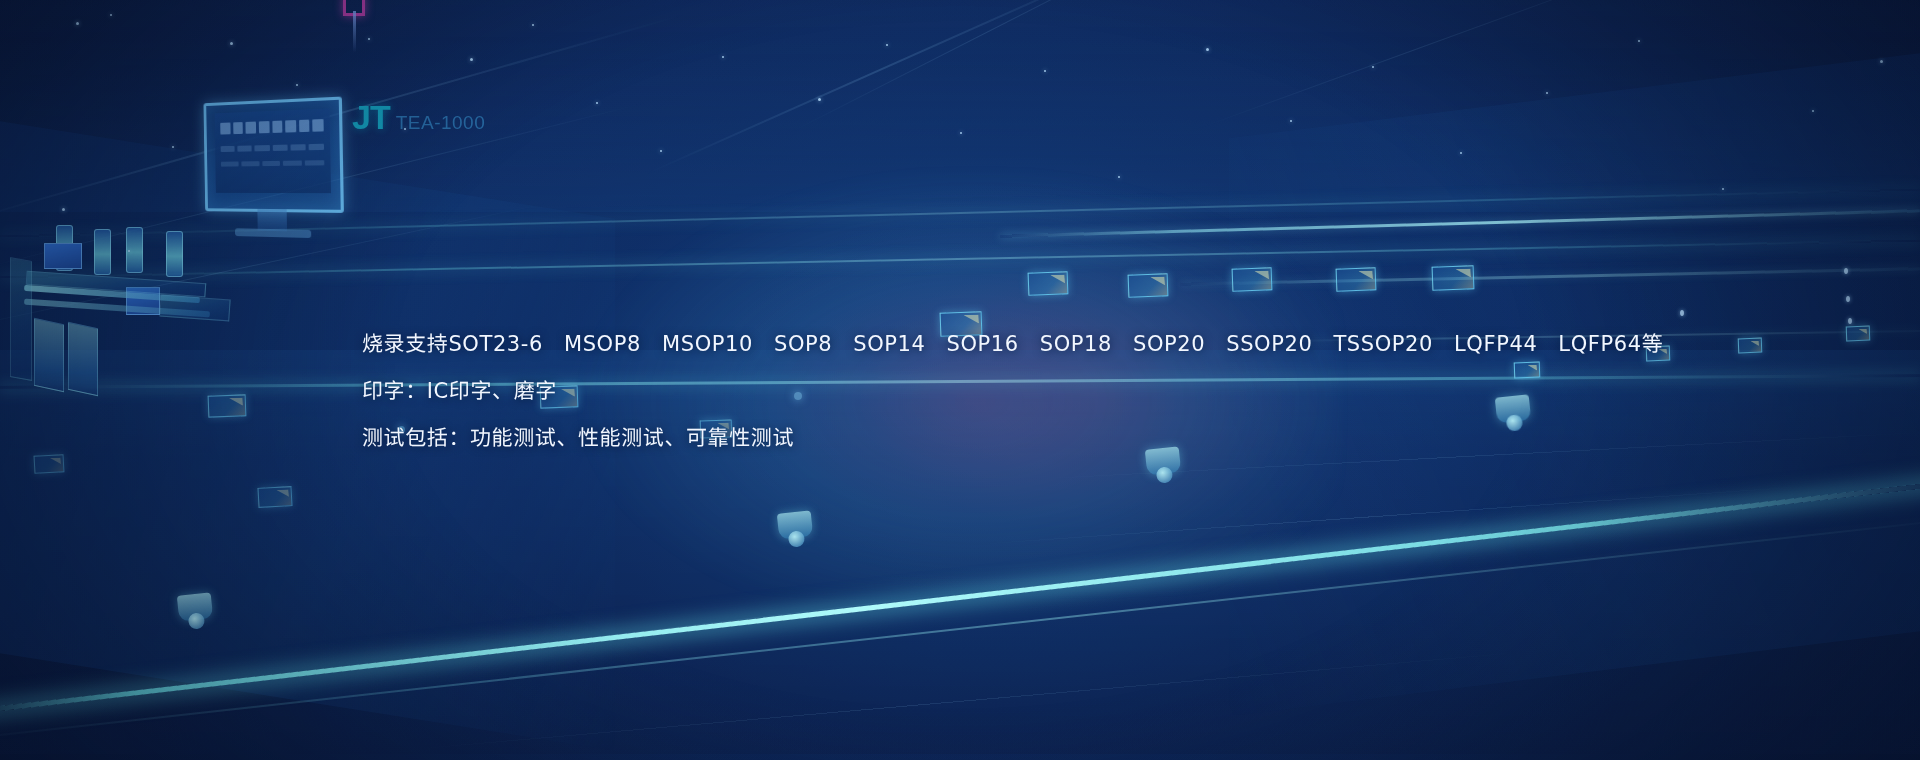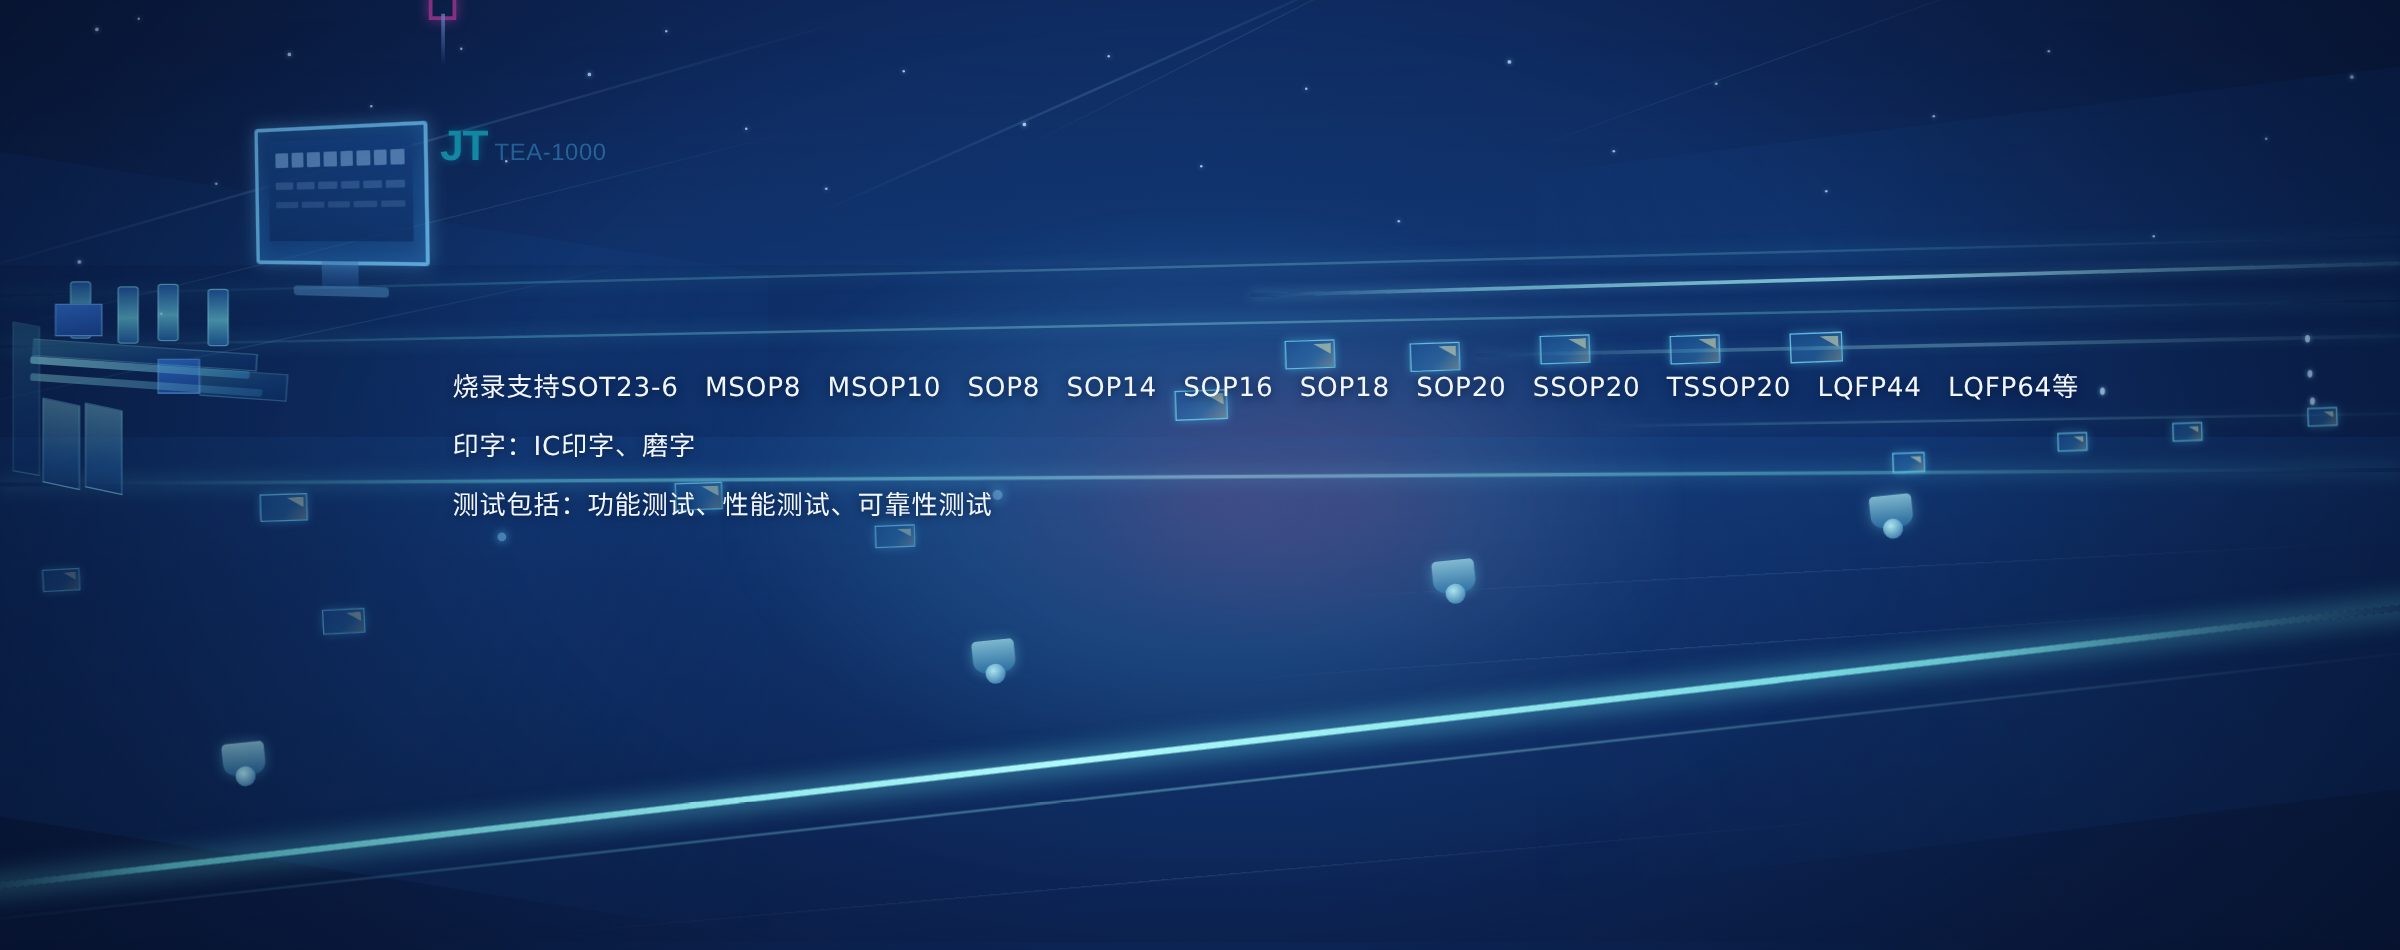--- a/index.html
+++ b/index.html
@@ -241,21 +241,21 @@
   #title {
     font-size:60px;
     line-height:1.18;
     font-weight:bold;
     color:#ffffff;
     letter-spacing:2px;
     text-shadow:0 2px 14px rgba(8,30,70,.85), 0 0 30px rgba(140,200,255,.25);
     font-family:"DejaVu Sans","Liberation Sans",sans-serif;
     white-space:nowrap;
   }
-  #sublist { }
+  #sublist { margin-top:34px; }
   .subline {
     font-size:21px;
     line-height:1.0;
     color:#f2f7ff;
     letter-spacing:.6px;
     margin-bottom:26px;
     text-shadow:0 1px 8px rgba(6,24,58,.9);
     font-family:"DejaVu Sans","Liberation Sans",sans-serif;
     white-space:nowrap;
   }

